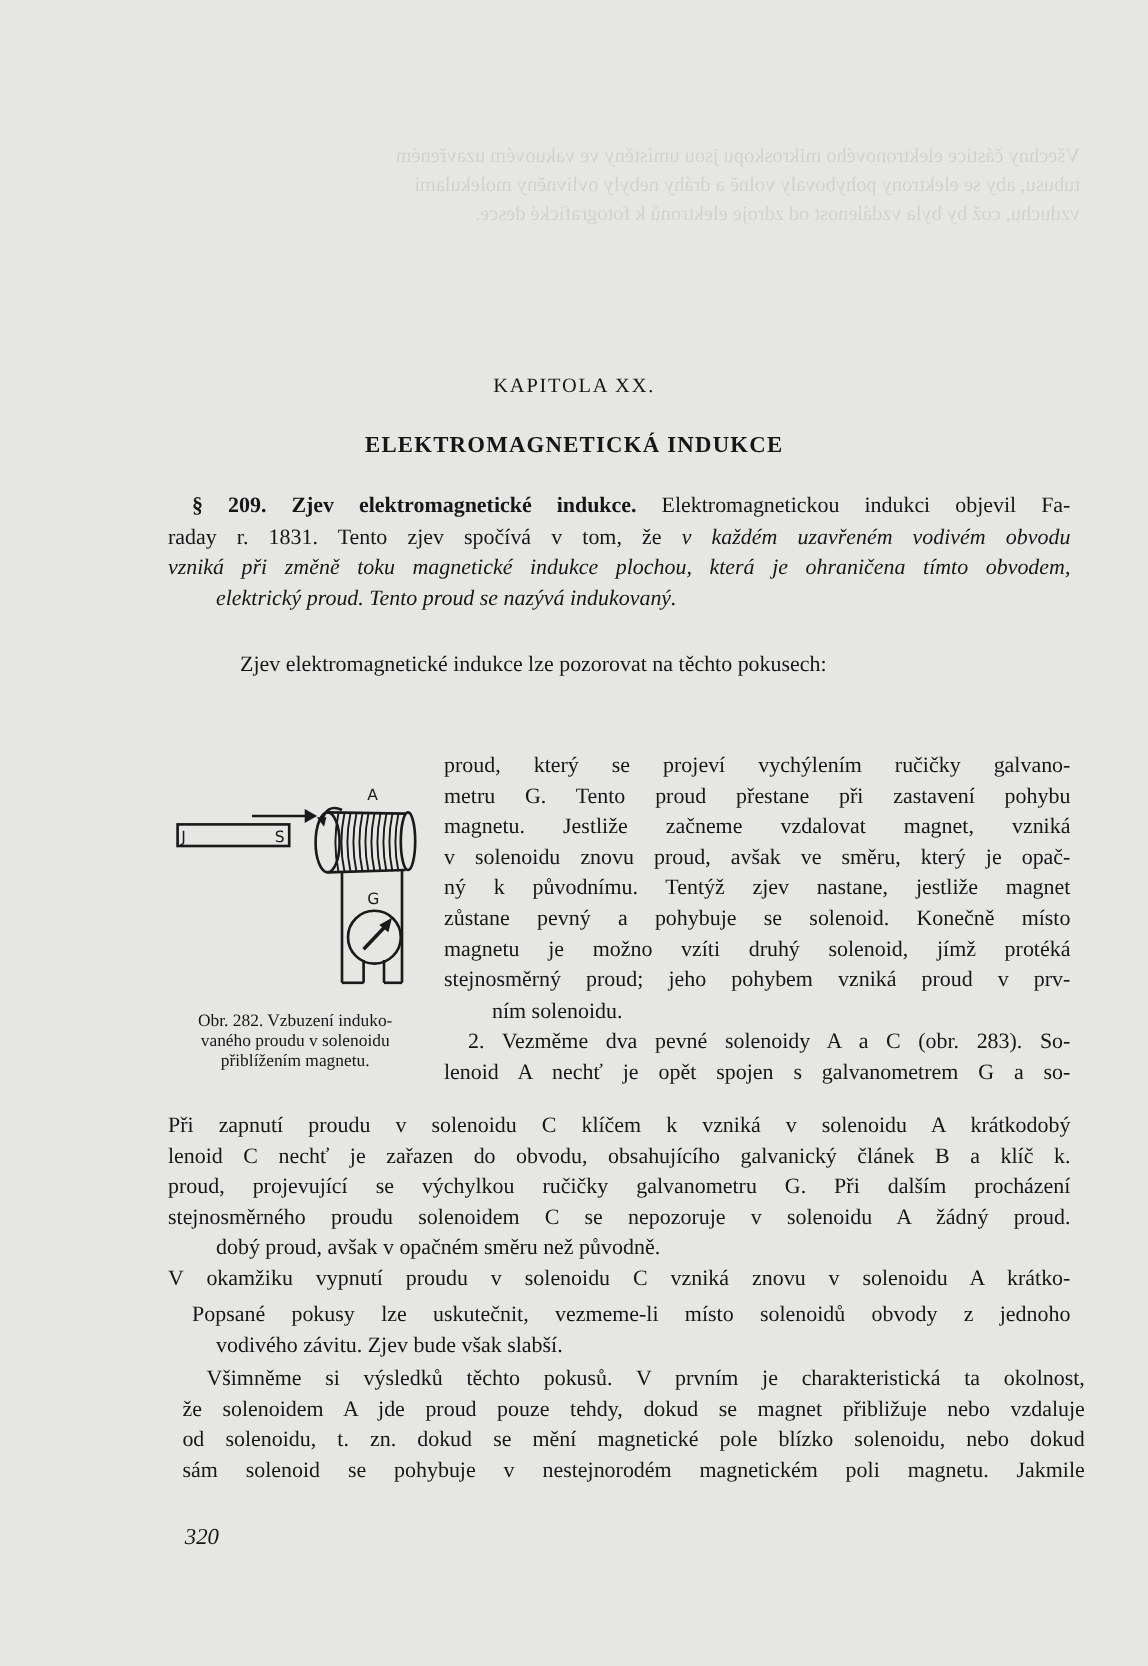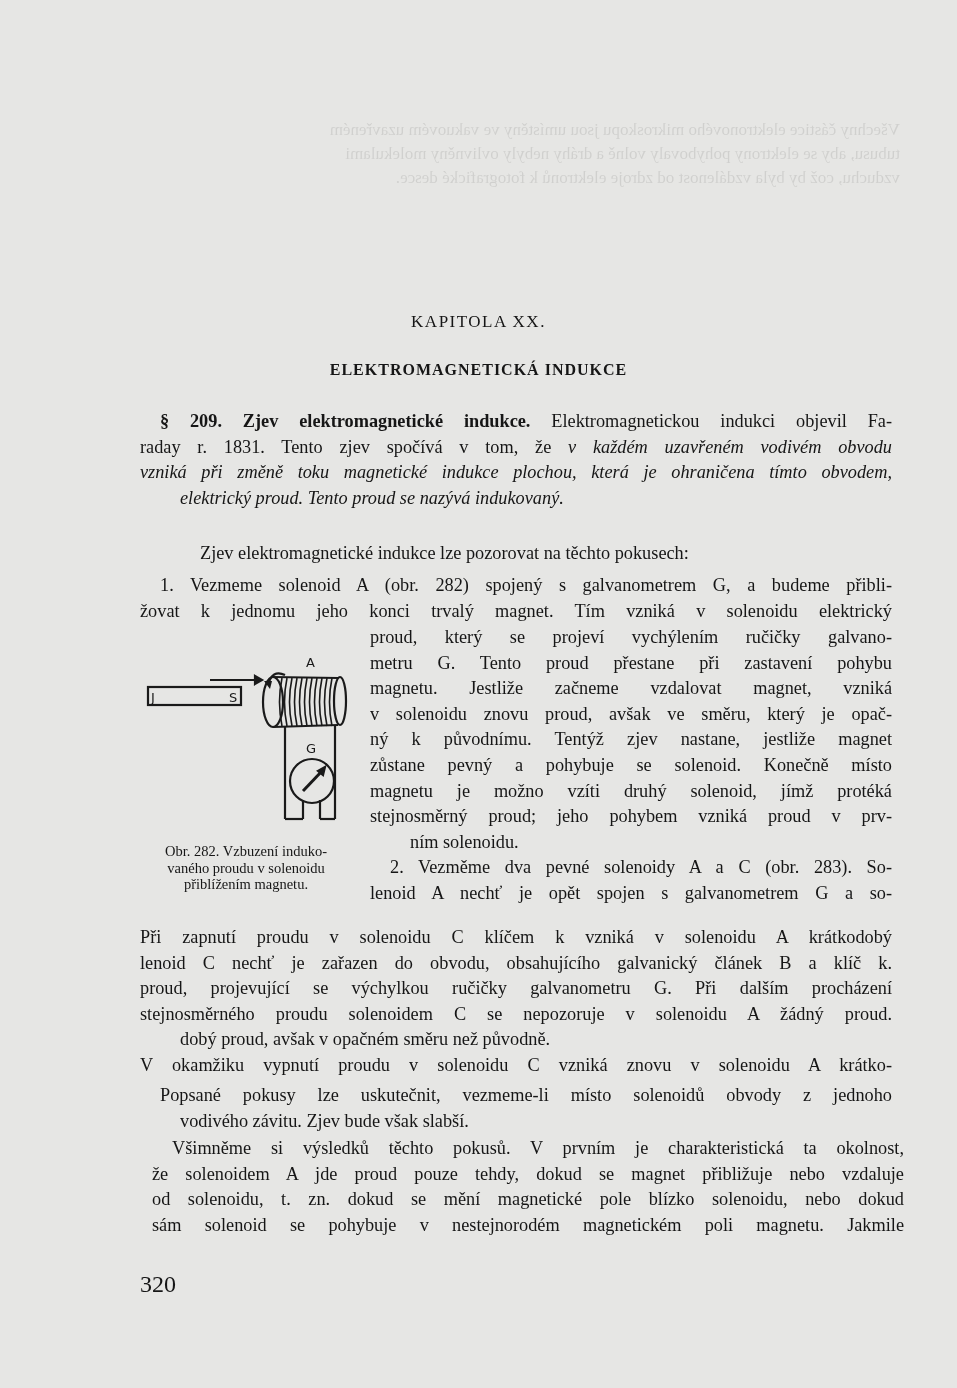--- a/index.html
+++ b/index.html
@@ -15,39 +15,39 @@
       position: absolute; left: 120px; top: 118px; width: 780px; height: 90px;
       opacity: 0.09; color: #000; font-size: 17px; line-height: 24px;
       transform: scaleX(-1); white-space: nowrap; overflow: hidden;
     }
     .chapter {
       position: absolute; left: 0; width: 957px; top: 312px;
       text-align: center; font-size: 17px; letter-spacing: 1.5px;
     }
     .chapter-title {
       position: absolute; left: 0; width: 957px; top: 361px;
-      text-align: center; font-size: 16px; font-weight: bold; letter-spacing: 1px;
+      text-align: center; font-size: 19px; font-weight: bold; letter-spacing: 1px;
     }
     .para {
       position: absolute; left: 140px; width: 752px;
       font-size: 18.3px; line-height: 25.6px; text-align: justify;
     }
     .para .line { display: block; text-align: justify; text-align-last: justify; white-space: nowrap; }
     .para .line.last { text-align-last: left; margin-left: 40px; }
     .indent { padding-left: 20px; }
     .narrow { left: 370px !important; width: 522px !important; }
     b { font-weight: bold; }
     i { font-style: italic; }
     .figure { position: absolute; left: 140px; top: 645px; width: 225px; height: 200px; }
     .caption {
       position: absolute; left: 130px; top: 843px; width: 232px;
       font-size: 14.5px; line-height: 16.5px; text-align: center;
     }
     .caption .line { display: block; }
-    .pageno { position: absolute; left: 140px; top: 1271px; font-size: 24px; }
+    .pageno { position: absolute; left: 154px; top: 1271px; font-size: 19px; font-style: italic; }
   </style>
 </head>
 <body>
 
 <div class="page">
 
   <div class="bleed">
     <div>Všechny částice elektronového mikroskopu jsou umístěny ve vakuovém uzavřeném</div>
     <div>tubusu, aby se elektrony pohybovaly volně a dráhy nebyly ovlivněny molekulami</div>
     <div>vzduchu, což by byla vzdálenost od zdroje elektronů k fotografické desce.</div>
@@ -60,24 +60,20 @@
     <span class="line indent"><b>§ 209.</b> <b>Zjev elektromagnetické indukce.</b><span> Elektromagnetickou indukci objevil Fa-</span></span>
     <span class="line"><span>raday r. 1831. Tento zjev spočívá v tom, že </span><i>v každém uzavřeném vodivém obvodu</i></span>
     <span class="line"><i>vzniká při změně toku magnetické indukce plochou, která je ohraničena tímto obvodem,</i></span>
     <span class="line last"><i>elektrický proud. Tento proud se nazývá indukovaný.</i></span>
   </div>
 
   <div class="para" style="top:541px;">
     <span class="line last indent">Zjev elektromagnetické indukce lze pozorovat na těchto pokusech:</span>
   </div>
 
-  <div class="para" style="top:573px;">
-    <span class="line indent">1. Vezmeme solenoid A (obr. 282) spojený s galvanometrem G, a budeme přibli-</span>
-    <span class="line">žovat k jednomu jeho konci trvalý magnet. Tím vzniká v solenoidu elektrický</span>
-  </div>
 
   <div class="para narrow" style="top:625px;">
     <span class="line">proud, který se projeví vychýlením ručičky galvano-</span>
     <span class="line">metru G. Tento proud přestane při zastavení pohybu</span>
     <span class="line">magnetu. Jestliže začneme vzdalovat magnet, vzniká</span>
     <span class="line">v solenoidu znovu proud, avšak ve směru, který je opač-</span>
     <span class="line">ný k původnímu. Tentýž zjev nastane, jestliže magnet</span>
     <span class="line">zůstane pevný a pohybuje se solenoid. Konečně místo</span>
     <span class="line">magnetu je možno vzíti druhý solenoid, jímž protéká</span>
     <span class="line">stejnosměrný proud; jeho pohybem vzniká proud v prv-</span>

